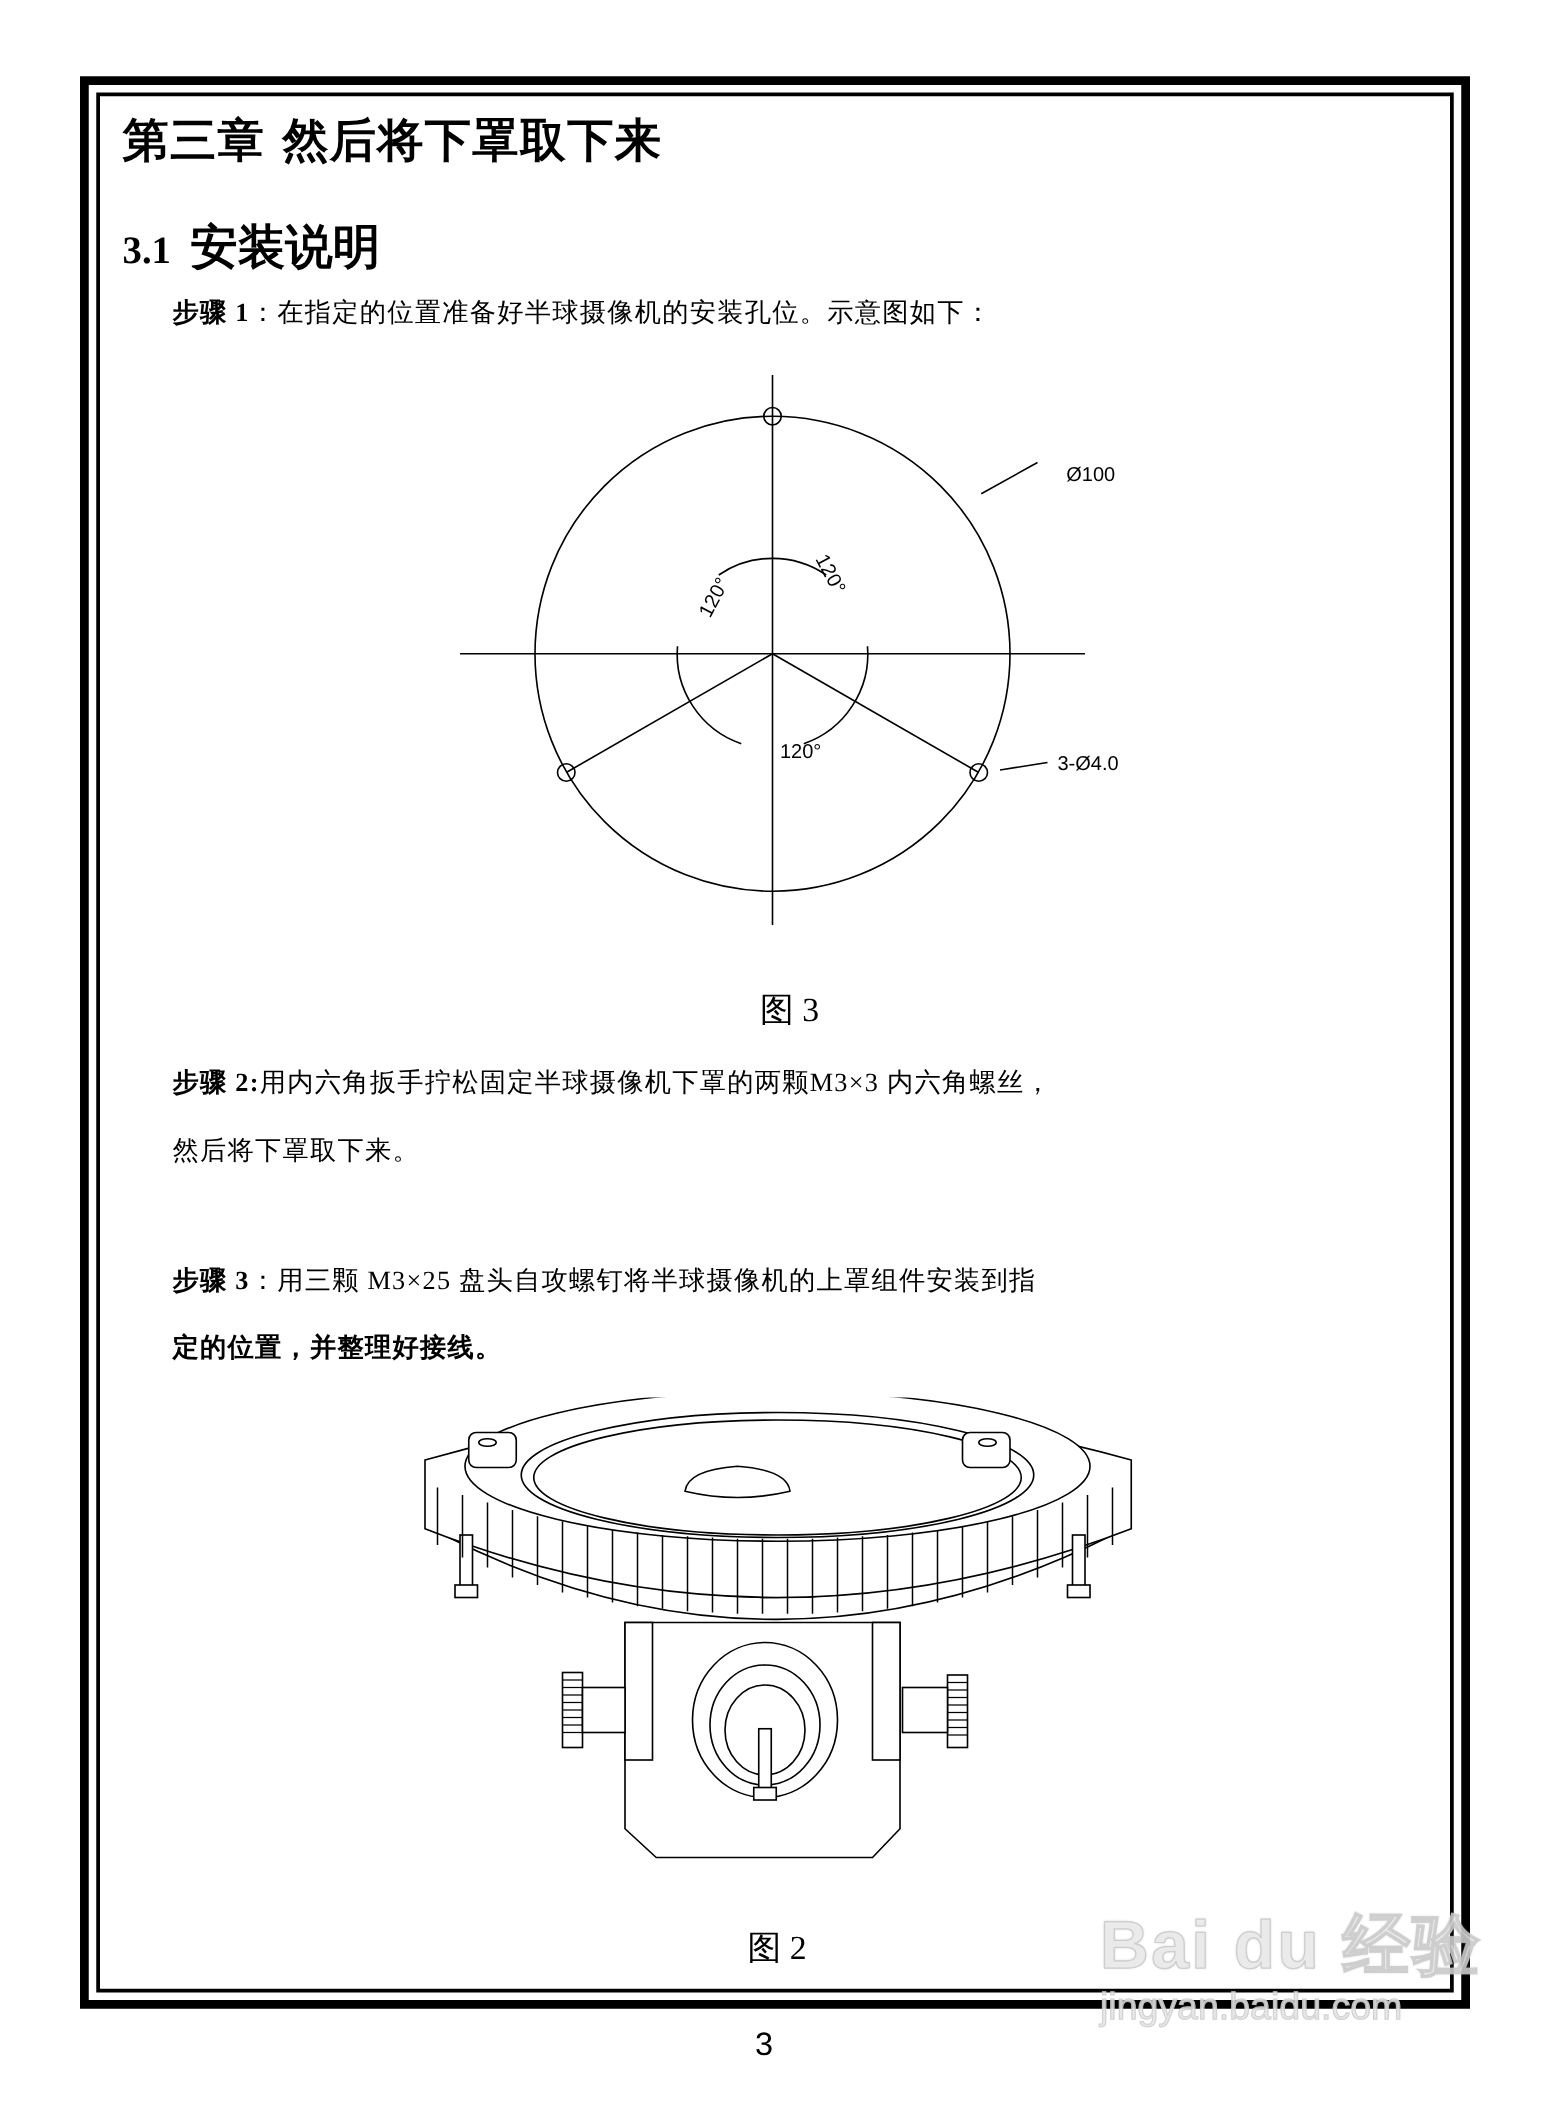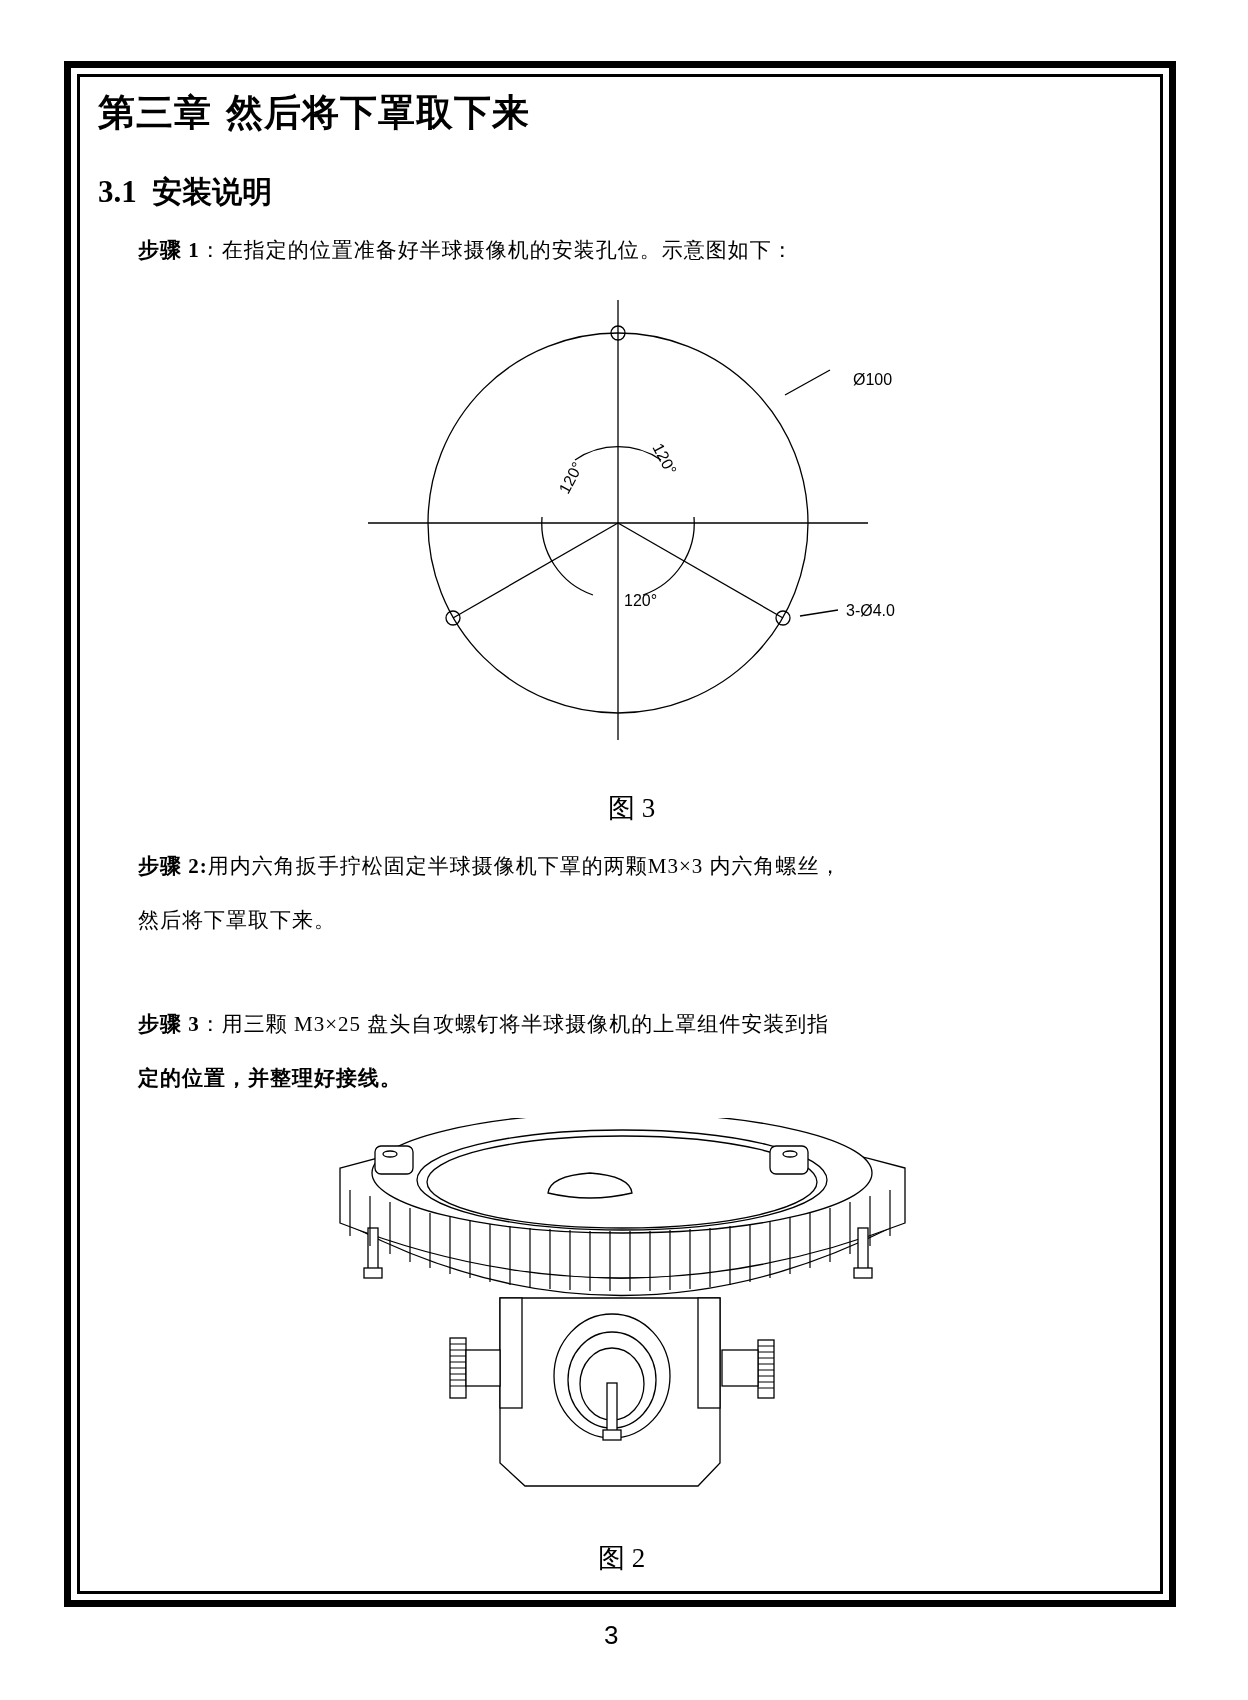--- a/index.html
+++ b/index.html
@@ -7,21 +7,21 @@
          font-family:"Liberation Serif","DejaVu Serif",serif; color:#000; }
   .frame-outer { position:absolute; left:64px; top:61px; width:1098px; height:1532px;
                  border:7px solid #000; box-sizing:content-box; }
   .frame-inner { position:absolute; left:6px; top:6px; right:6px; bottom:6px;
                  border:3px solid #000; }
   .abs { position:absolute; white-space:nowrap; }
   .chapter-title { left:98px; top:88px; font-family:"DejaVu Sans","Liberation Sans",sans-serif;
                    font-size:37px; font-weight:bold; letter-spacing:1px; }
   .section-title { left:98px; top:172px; font-size:31px; font-weight:bold; }
   .section-title .num { font-family:"Liberation Serif",serif; }
-  .section-title .txt { font-family:Liberation Mono, monospace; font-size:30px; }
+  .section-title .txt { font-family:Liberation Mono, monospace; font-size:38px; }
   .para { font-size:21px; letter-spacing:1px; }
   .para b { font-weight:bold; }
   .caption { font-size:27px; }
   .page-num { font-family:"Liberation Sans","DejaVu Sans",sans-serif; font-size:26px; }
   svg text { font-family:"Liberation Sans","DejaVu Sans",sans-serif; }
   .watermark { position:absolute; left:880px; top:1520px; color:#d7d7d7; opacity:0.9;
                font-family:"Liberation Sans","DejaVu Sans",sans-serif; }
   .wm-logo { font-size:54px; font-weight:bold; letter-spacing:2px;
              text-shadow:0 0 2px #bbb; color:#e8e8e8; -webkit-text-stroke:1px #c9c9c9; }
   .wm-url { font-size:30px; margin-top:-4px; color:#e6e6e6; -webkit-text-stroke:1px #cfcfcf; }
@@ -177,13 +177,15 @@
     <line x1="428" y1="264" x2="444" y2="264"></line>
       <line x1="428" y1="270" x2="444" y2="270"></line>
   </g>
 </svg>
 
 <div class="abs caption" style="left:598px; top:1540px;text-align:center;">图 2</div>
 
 <div class="abs page-num" style="left:604px; top:1620px;">3</div>
 
 <div class="watermark">
+  <div class="wm-logo">Bai du 经验</div>
+  <div class="wm-url">jingyan.baidu.com</div>
 </div>
 
 </body></html>

